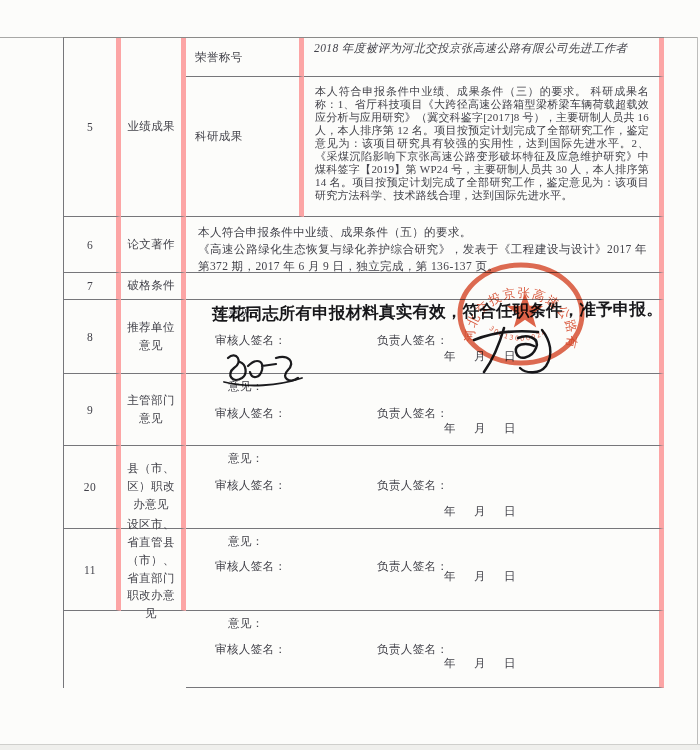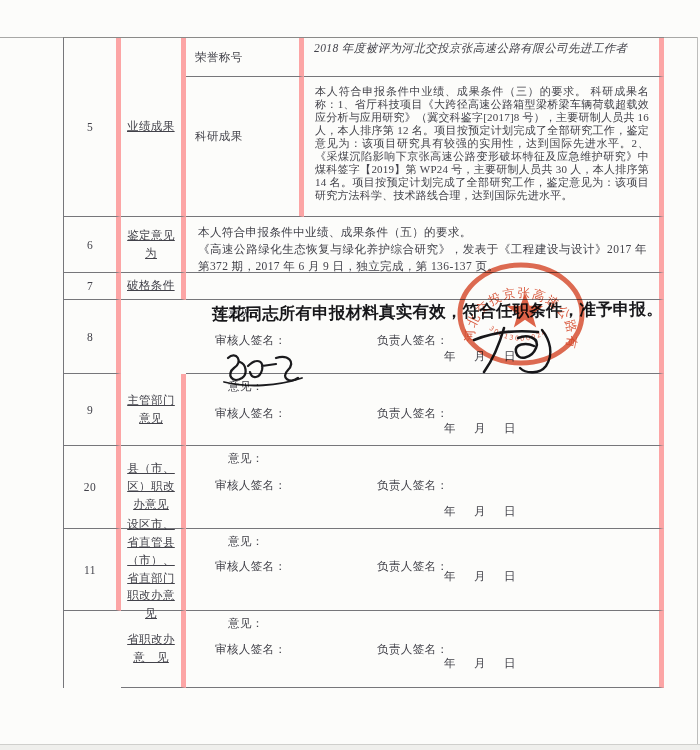--- a/index.html
+++ b/index.html
@@ -23,21 +23,21 @@
     grid-template-columns:57px 65px 118px 360px;
     grid-template-rows:39px 140px 56px 27px 74px 72px 83px 82px 77px;
     border-left:1px solid #76767a;
     border-top:1px solid #8a8a88;
     box-sizing:content-box;
     font-size:11.5px;
     letter-spacing:.4px;
   }
   .cell{border-right:5px solid #fca5a5;border-bottom:1px solid #76767a;position:relative;box-sizing:border-box;}
   .num-cell{grid-column:1;display:flex;align-items:center;justify-content:center;font-size:11.5px;}
-  .label-cell{grid-column:2;display:flex;align-items:center;justify-content:flex-start;text-align:center;padding:2px 6px;line-height:1.55;text-decoration:underline;}
+  .label-cell{grid-column:2;display:flex;align-items:center;justify-content:flex-end;text-align:center;padding:2px 6px;line-height:1.55;}
   .sub-label-cell{grid-column:3;display:flex;align-items:center;padding-left:9px;}
   .wide-content{grid-column:3/5;}
   .honor-content{grid-column:4;display:flex;align-items:flex-start;padding:2px 10px;line-height:1.45;font-style:italic;}
   .research-content{grid-column:4;padding:8px 10px 4px 11px;font-size:11px;line-height:13px;text-align:justify;letter-spacing:.2px;}
   .pub-content{padding:7px 12px 4px 12px;line-height:16.8px;white-space:pre-line;text-align:justify;}
   .empty-content{}
 
   
   .opinion-cell .opn-label{position:absolute;top:5px;left:9px;margin-left:33px;}
   .opinion-cell .sign-row{position:absolute;top:55%;left:9px;right:10px;transform:translateY(-50%);margin-left:20px;}
@@ -80,36 +80,39 @@
     </div>
   <div class="cell sub-label-cell" style="grid-row:2;align-items:flex-start;padding-top:52px;">
       <span>科研成果</span>
     </div>
   <div class="cell research-content" style="grid-row:2">本人符合申报条件中业绩、成果条件（三）的要求。  科研成果名称：1、省厅科技项目《大跨径高速公路箱型梁桥梁车辆荷载超载效应分析与应用研究》（冀交科鉴字[2017]8 号），主要研制人员共 16 人，本人排序第 12 名。项目按预定计划完成了全部研究工作，鉴定意见为：该项目研究具有较强的实用性，达到国际先进水平。2、《采煤沉陷影响下京张高速公路变形破坏特征及应急维护研究》中煤科签字【2019】第 WP24 号，主要研制人员共 30 人，本人排序第 14 名。项目按预定计划完成了全部研究工作，鉴定意见为：该项目研究方法科学、技术路线合理，达到国际先进水平。</div>
 
   <div class="cell num-cell" style="grid-row:3">
       <span>6</span>
     </div>
   <div class="cell label-cell" style="grid-row:3">
-      <span>鉴定意见为</span>
+      <span>论文著作</span>
     </div>
   <div class="cell wide-content pub-content" style="grid-row:3">本人符合申报条件中业绩、成果条件（五）的要求。
 《高速公路绿化生态恢复与绿化养护综合研究》，发表于《工程建设与设计》2017 年第372 期，2017 年 6 月 9 日，独立完成，第 136-137 页。</div>
 
   <div class="cell num-cell" style="grid-row:4">
       <span>7</span>
     </div>
   <div class="cell label-cell" style="grid-row:4">
       <span>破格条件</span>
     </div>
   <div class="cell wide-content empty-content" style="grid-row:4"></div>
 
   <div class="cell num-cell" style="grid-row:5">
       <span>8</span>
     </div>
+  <div class="cell label-cell" style="grid-row:5">
+      <span>推荐单位意见</span>
+    </div>
   <div class="cell wide-content opinion-cell" style="grid-row:5">
     <span class="opn-label">意见：</span>
     <div class="sign-row">
       <span>审核人签名：</span>
       <span class="sign-director">负责人签名：</span>
     </div>
     <div class="date-row">
       <span>年</span>
       <span>月</span>
       <span>日</span>
@@ -166,23 +169,20 @@
       <span>审核人签名：</span>
       <span class="sign-director">负责人签名：</span>
     </div>
     <div class="date-row" style="bottom:26px">
       <span>年</span>
       <span>月</span>
       <span>日</span>
     </div>
   </div>
 
-  <div class="cell label-cell" style="grid-row:9">
-      <span>省职改办意　见</span>
-    </div>
   <div class="cell wide-content opinion-cell" style="grid-row:9;border-bottom:1px solid #76767a;">
     <span class="opn-label">意见：</span>
     <div class="sign-row" style="top:50%">
       <span>审核人签名：</span>
       <span class="sign-director">负责人签名：</span>
     </div>
     <div class="date-row" style="bottom:16px">
       <span>年</span>
       <span>月</span>
       <span>日</span>

